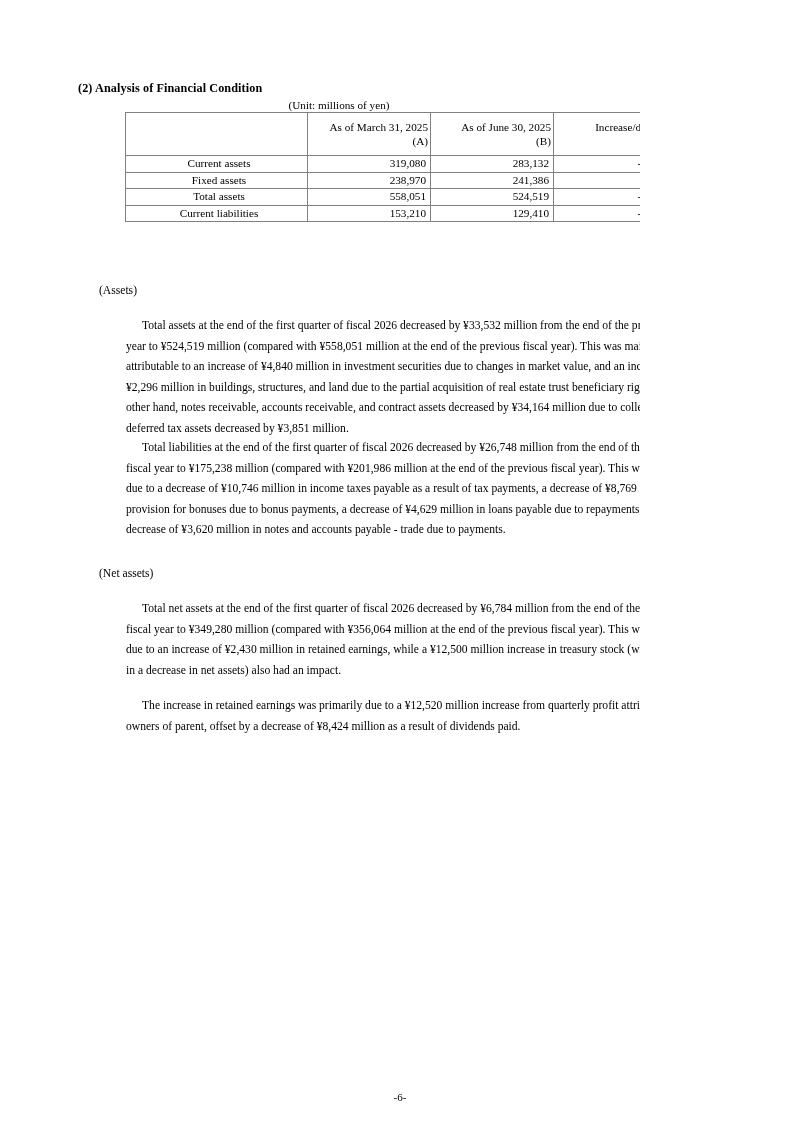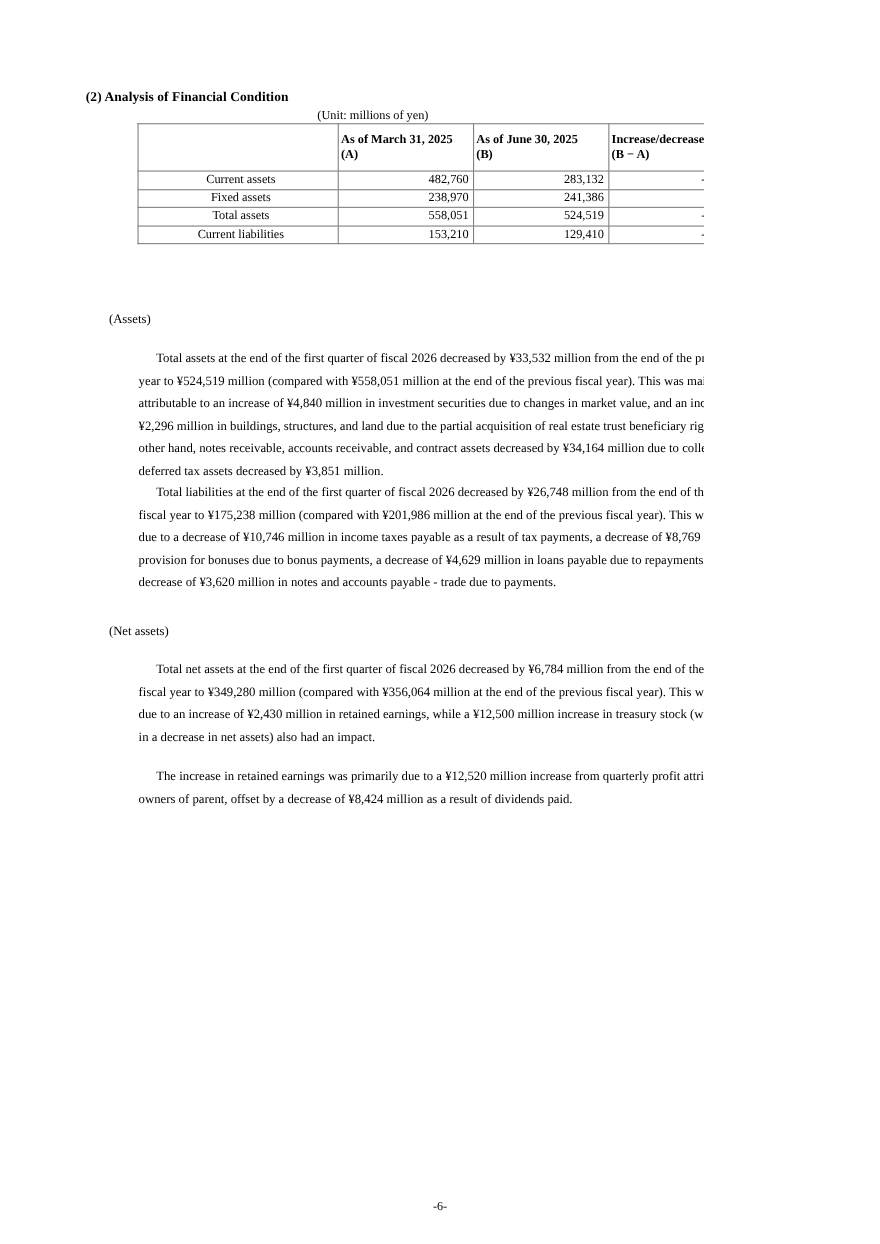--- a/index.html
+++ b/index.html
@@ -59,24 +59,23 @@
   }
   table.fin-table td,
   table.fin-table th {
     border: 1px solid #808080;
     padding: 0;
     font-weight: normal;
     vertical-align: middle;
   }
   table.fin-table th.col-head {
     height: 40px;
-    text-align: left;
+    text-align: right;
     line-height: 1.28;
     padding: 1px 2px;
-    font-weight: bold;
   }
   table.fin-table th.col-head .hl1 { display: block; }
   table.fin-table th.col-head .hl2 { display: block; }
   table.fin-table td.row-label {
     text-align: center;
     padding: 0px 0 1px 5px;
     height: 14.6px;
     line-height: 14.6px;
     white-space: nowrap;
   }
@@ -161,21 +160,21 @@
           </th>
           <th class="col-head">
             <span class="hl1">Increase/decrease</span>
             <span class="hl2">(B − A)</span>
           </th>
         </tr>
       </thead>
       <tbody>
         <tr>
           <td class="row-label">Current assets</td>
-          <td class="num">482,760</td>
+          <td class="num">319,080</td>
           <td class="num">283,132</td>
           <td class="num">-35,948</td>
         </tr>
         <tr>
           <td class="row-label">Fixed assets</td>
           <td class="num">238,970</td>
           <td class="num">241,386</td>
           <td class="num">2,415</td>
         </tr>
         <tr>

